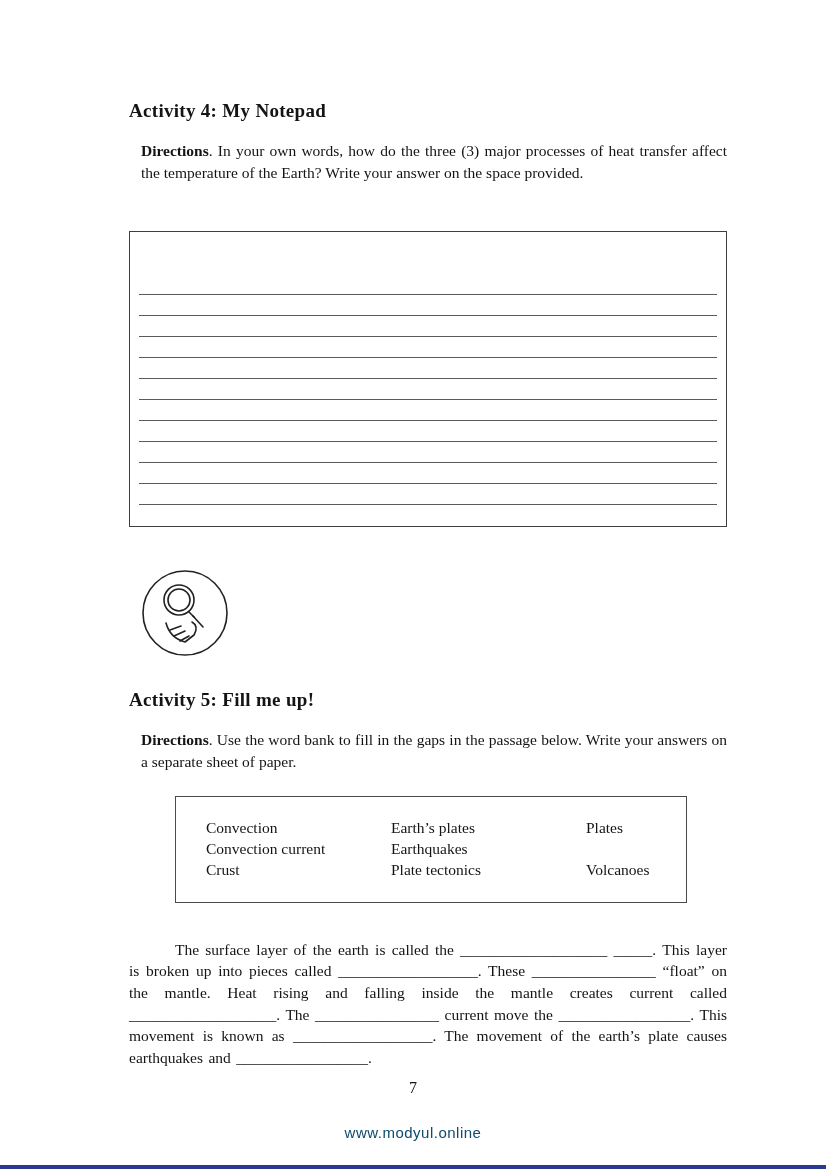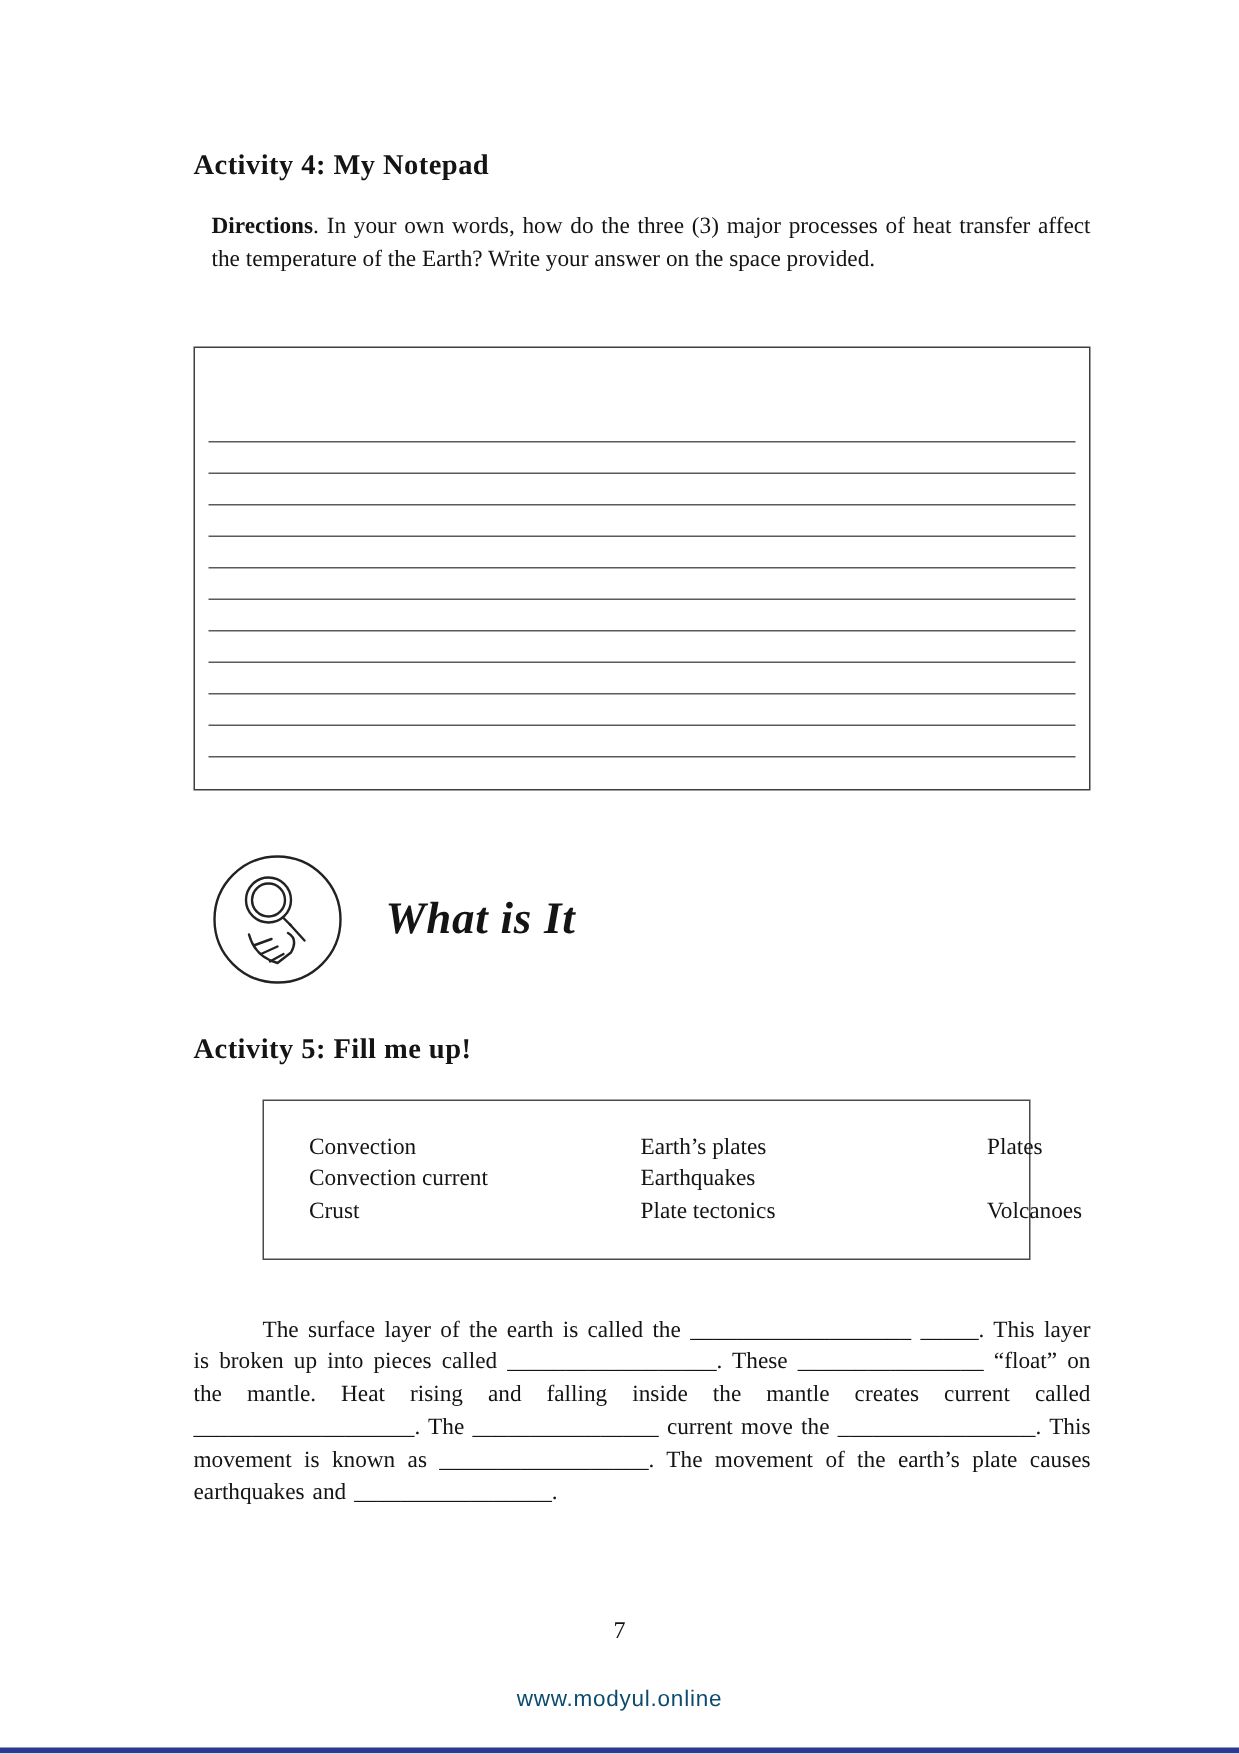--- a/index.html
+++ b/index.html
@@ -26,21 +26,21 @@
   .wii-title {
     font-size:30px; font-weight:bold; font-style:italic;
     margin-left:26px; letter-spacing:0.5px;
   }
 
   .activity5-block { margin-top:30px; }
   .directions2 { margin-top:0; }
 
   .wordbank {
     border:1px solid #4a4a4a; margin:22px 40px 0 46px;
-    padding:22px 12px 22px 30px; display:flex;gap:36px;
+    padding:22px 12px 22px 30px; display:flex;
   }
   .wb-col { display:flex; flex-direction:column; gap:3px; font-size:15.5px; line-height:1.18; }
   .wb-col-1 { flex:0 0 185px; }
   .wb-col-2 { flex:0 0 195px; }
   .wb-col-3 { flex:1 1 auto; justify-content:space-between; }
 
   .passage {
     margin-top:36px; font-size:15.5px; line-height:1.4;
     text-align:justify; text-indent:46px; word-spacing:1.5px;
   }
@@ -88,26 +88,28 @@
         <circle class="stroke" cx="46" cy="46" r="42"></circle>
         <circle class="stroke" cx="40" cy="33" r="15"></circle>
         <circle class="stroke" cx="40" cy="33" r="11"></circle>
         <path class="stroke" d="M50 45 L55 50" stroke-width="2"></path>
         <path class="stroke" d="M54 49 L64 60" stroke-width="6"></path>
         <path class="stroke" d="M27 56 q4 15 19 19 l9 -7 q5 -9 -2 -13"></path>
         <path class="stroke" d="M31 63 l11 -4"></path>
         <path class="stroke" d="M35 69 l11 -5"></path>
         <path class="stroke" d="M41 74 l9 -5"></path>
       </svg>
-      <div class="wii-title">What is It</div>
     </div>
 
     <div class="activity5-block">
       <div class="activity-title">Activity 5: Fill me up!</div>
 
+      <p class="directions directions2">
+        <span class="bold">Directions</span><span>. Use the word bank to fill in the gaps in the passage below. Write your answers on a separate sheet of paper.</span>
+      </p>
 
       <div class="wordbank">
         <div class="wb-col wb-col-1">
           <span>Convection</span>
           <span>Convection current</span>
           <span>Crust</span>
         </div>
         <div class="wb-col wb-col-2">
           <span>Earth’s plates</span>
           <span>Earthquakes</span>

